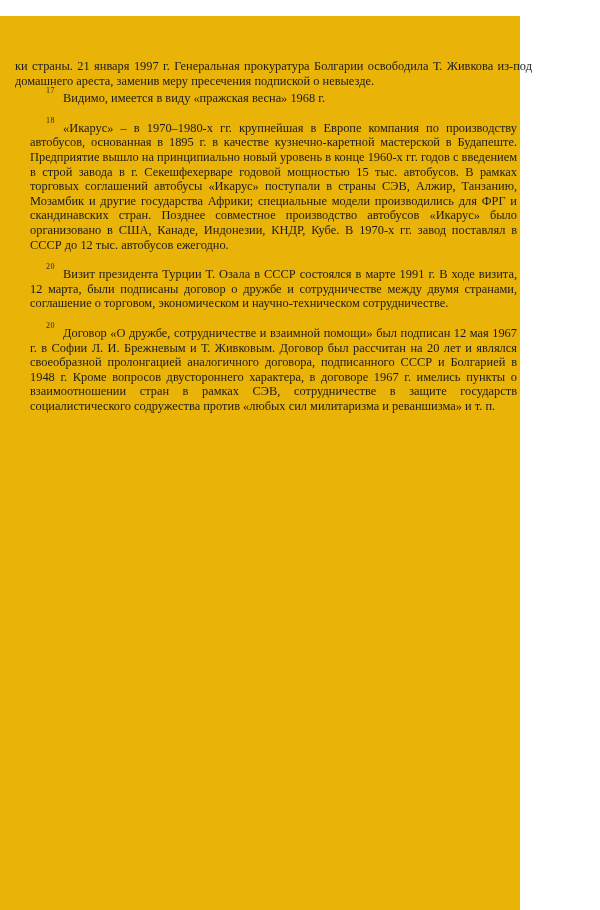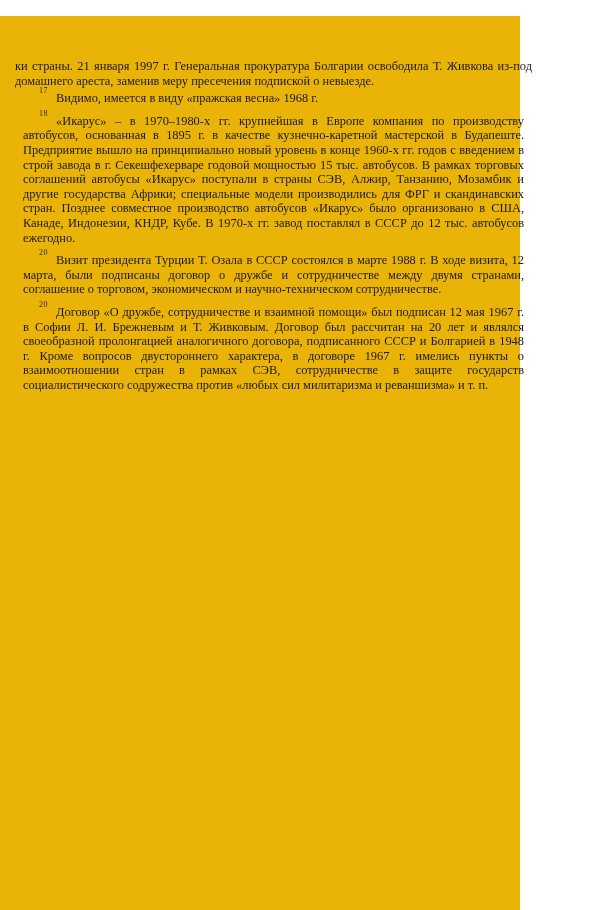--- a/index.html
+++ b/index.html
@@ -29,21 +29,21 @@
     width: 517px;
     color: #1b1b1b;
     font-size: 12.4px;
     line-height: 14.6px;
     text-align: justify;
   }
   .para {
     margin: 0;
   }
   .footnote {
-    margin: 8px;
+    margin: 15px;
     margin-top: 3px;
     text-indent: 16px;
   }
   .fn-marker {
     font-size: 8px;
     line-height: 0;
     position: relative;
     top: -4px;
     padding-right: 8px;
     letter-spacing: 0.5px;
@@ -55,18 +55,18 @@
 
 <div class="page">
   <div class="text-block">
 
     <p class="para"><span>ки страны. 21 января 1997 г. Генеральная прокуратура Болгарии освободила Т. Живкова из-под домашнего ареста, заменив меру пресечения подпиской о невыезде.</span></p>
 
     <p class="footnote"><sup class="fn-marker">17</sup><span>Видимо, имеется в виду «пражская весна» 1968 г.</span></p>
 
     <p class="footnote"><sup class="fn-marker">18</sup><span>«Икарус» – в 1970–1980-х гг. крупнейшая в Европе компания по производству автобусов, основанная в 1895 г. в качестве кузнечно-каретной мастерской в Будапеште. Предприятие вышло на принципиально новый уровень в конце 1960-х гг. годов с введением в строй завода в г. Секешфехерваре годовой мощностью 15 тыс. автобусов. В рамках торговых соглашений автобусы «Икарус» поступали в страны СЭВ, Алжир, Танзанию, Мозамбик и другие государства Африки; специальные модели производились для ФРГ и скандинавских стран. Позднее совместное производство автобусов «Икарус» было организовано в США, Канаде, Индонезии, КНДР, Кубе. В 1970-х гг. завод поставлял в СССР до 12 тыс. автобусов ежегодно.</span></p>
 
-    <p class="footnote"><sup class="fn-marker">20</sup><span>Визит президента Турции Т. Озала в СССР состоялся в марте 1988 г. В ходе визита, 12 марта, были подписаны договор о дружбе и сотрудничестве между двумя странами, соглашение о торговом, экономическом и научно-техническом сотрудничестве.</span></p>
+    <p class="footnote"><sup class="fn-marker">20</sup><span>Визит президента Турции Т. Озала в СССР состоялся в марте 1991 г. В ходе визита, 12 марта, были подписаны договор о дружбе и сотрудничестве между двумя странами, соглашение о торговом, экономическом и научно-техническом сотрудничестве.</span></p>
 
     <p class="footnote"><sup class="fn-marker">20</sup><span>Договор «О дружбе, сотрудничестве и взаимной помощи» был подписан 12 мая 1967 г. в Софии Л. И. Брежневым и Т. Живковым. Договор был рассчитан на 20 лет и являлся своеобразной пролонгацией аналогичного договора, подписанного СССР и Болгарией в 1948 г. Кроме вопросов двустороннего характера, в договоре 1967 г. имелись пункты о взаимоотношении стран в рамках СЭВ, сотрудничестве в защите государств социалистического содружества против «любых сил милитаризма и реваншизма» и т. п.</span></p>
 
   </div>
 </div>
 
 </body></html>

